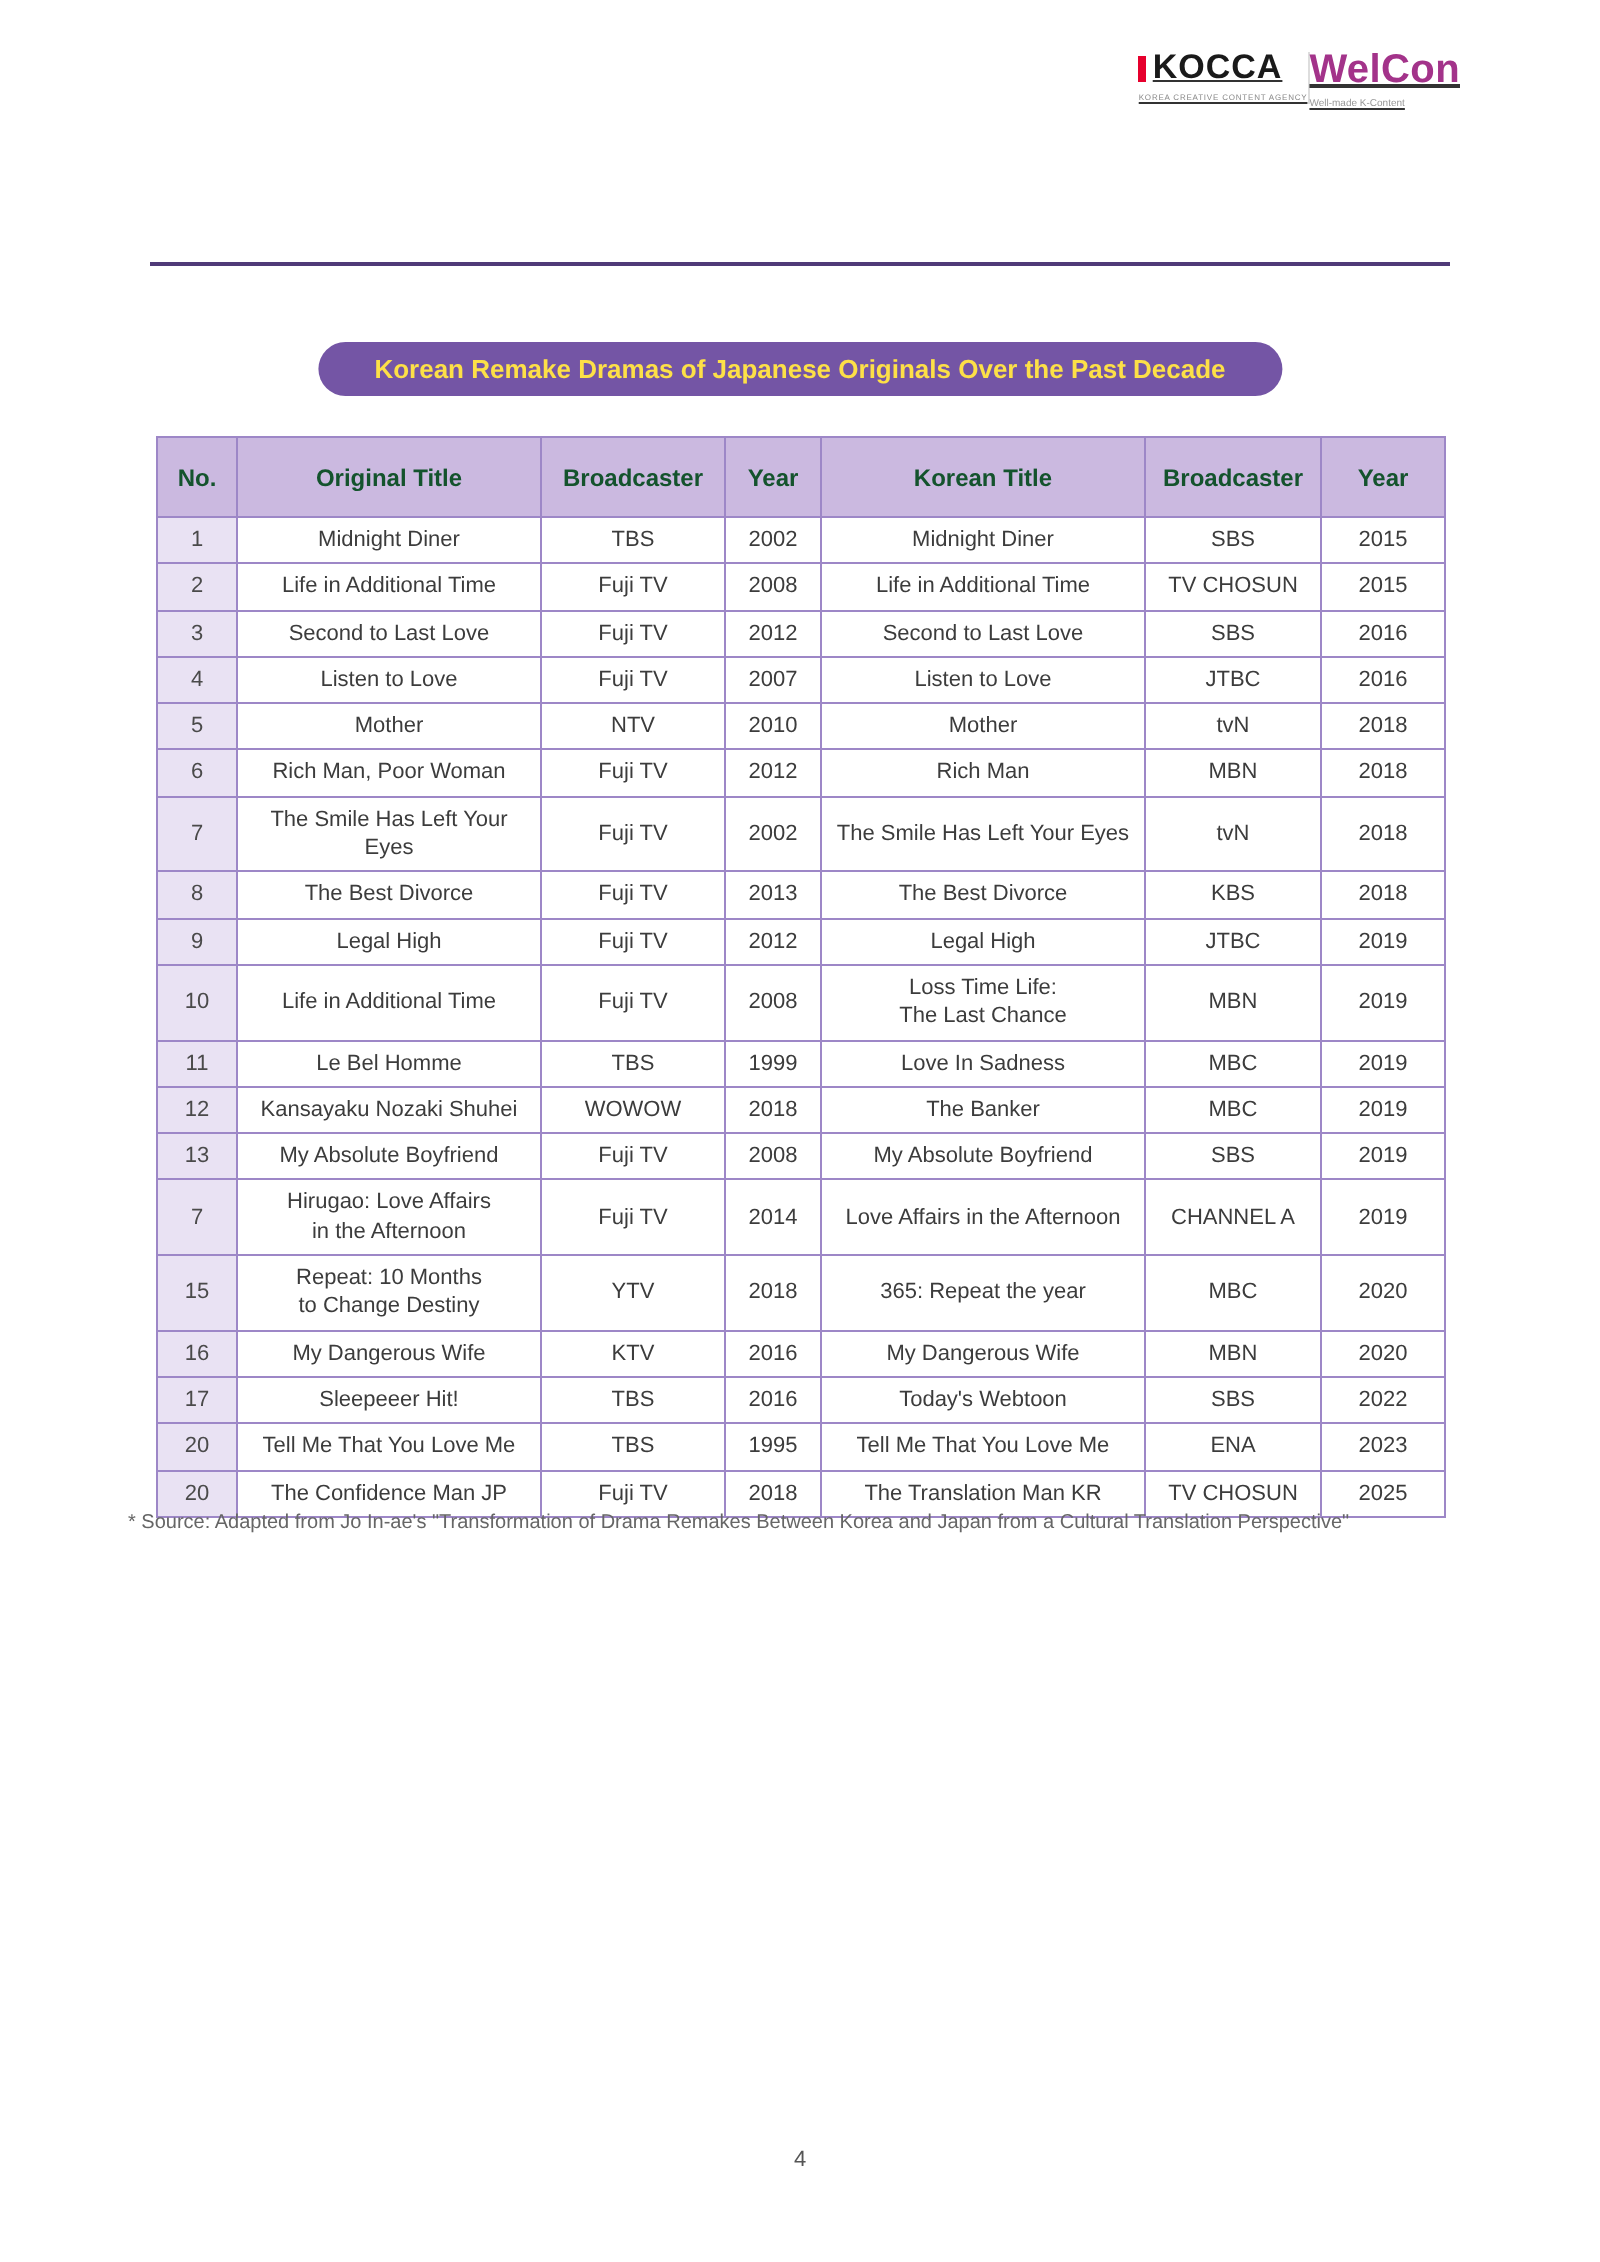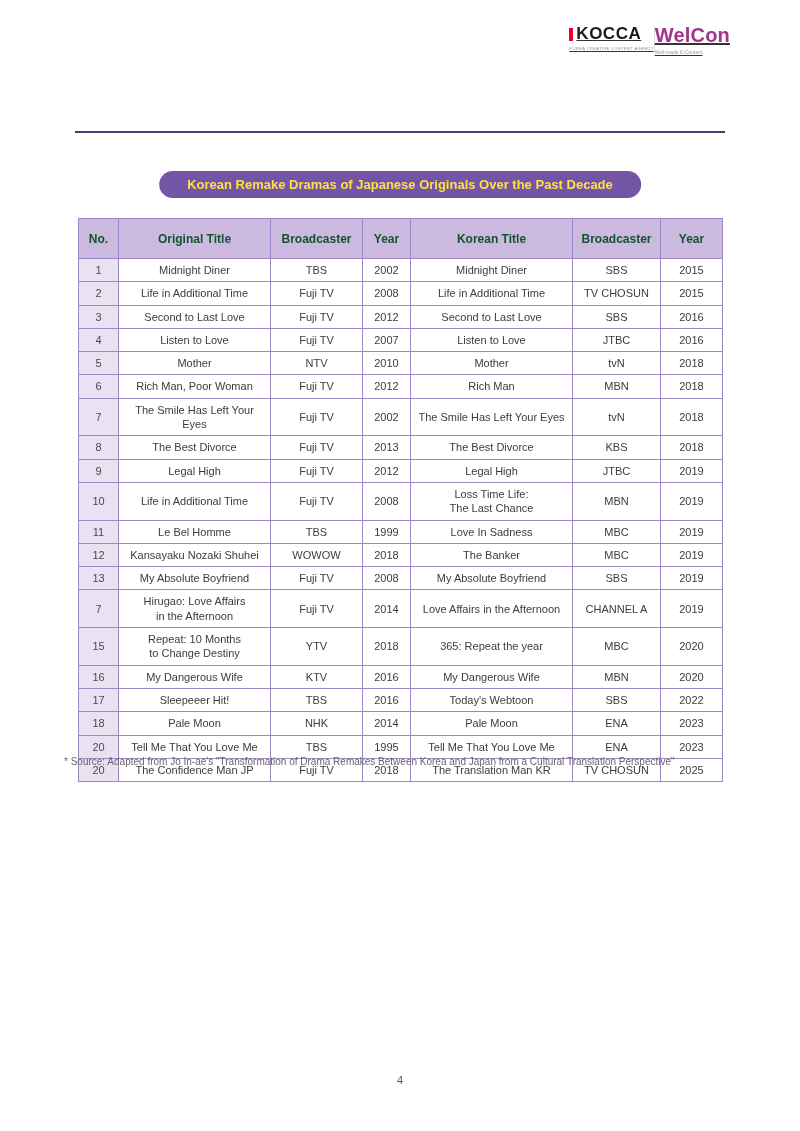--- a/index.html
+++ b/index.html
@@ -280,29 +280,20 @@
       <tr>
         <td class="no-cell">17</td>
         <td>Sleepeeer Hit!</td>
         <td>TBS</td>
         <td>2016</td>
         <td>Today's Webtoon</td>
         <td>SBS</td>
         <td>2022</td>
       </tr>
       <tr>
-        <td class="no-cell">18</td>
-        <td>Pale Moon</td>
-        <td>NHK</td>
-        <td>2014</td>
-        <td>Pale Moon</td>
-        <td>ENA</td>
-        <td>2023</td>
-      </tr>
-      <tr>
         <td class="no-cell">20</td>
         <td>Tell Me That You Love Me</td>
         <td>TBS</td>
         <td>1995</td>
         <td>Tell Me That You Love Me</td>
         <td>ENA</td>
         <td>2023</td>
       </tr>
       <tr>
         <td class="no-cell">20</td>

